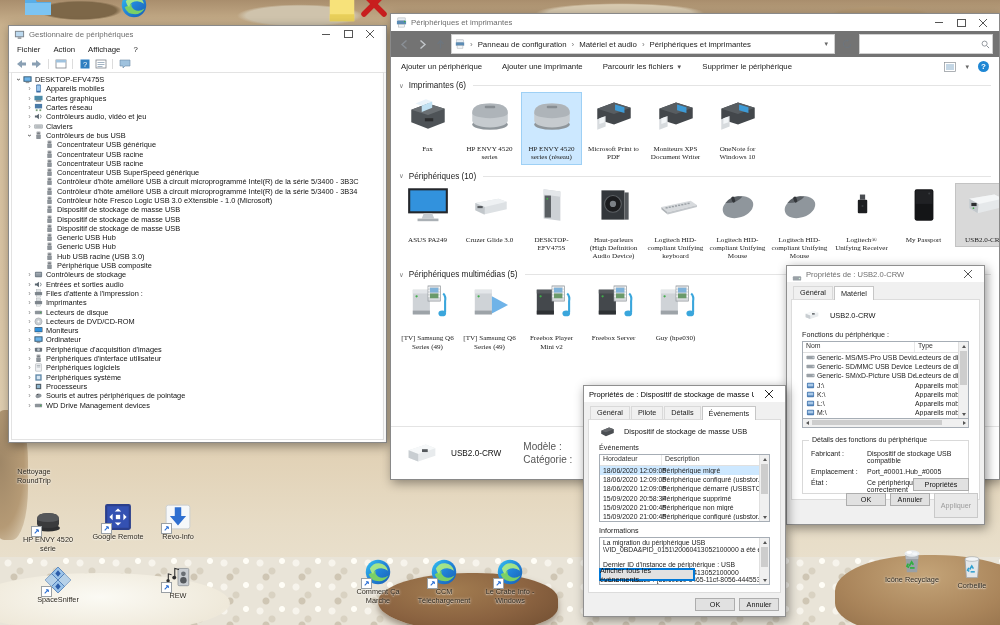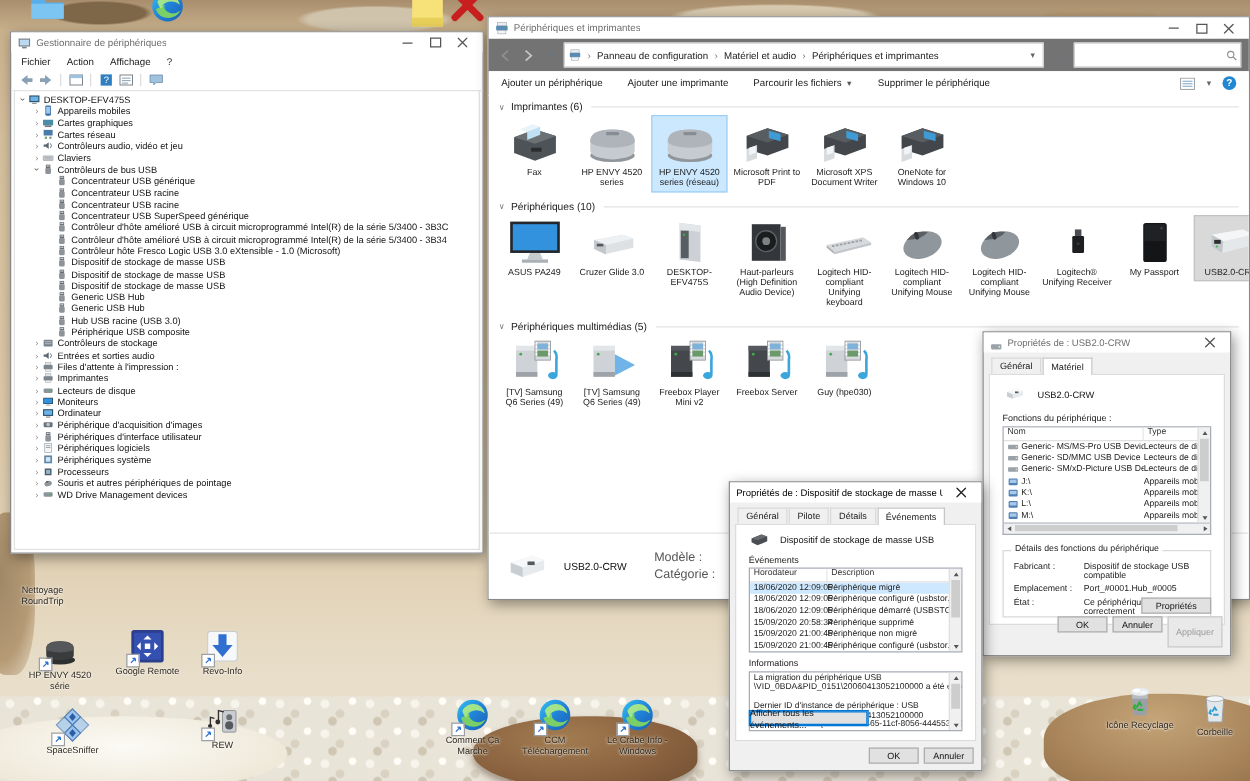--- a/index.html
+++ b/index.html
@@ -93,21 +93,21 @@
   .sec-head{display:flex;align-items:center;margin:5px 8px 1px;font-size:8.2px;color:#222;}
   .sec-chev{color:#777;font-size:6.5px;margin-right:5px;}
   .sec-chev::before{content:"∨";}
   .sec-rule{flex:1;height:1px;background:#e4e4e4;margin-left:7px;}
   .icon-grid{display:flex;align-items:flex-start;padding:1px 6px 2px;}
   .dev-item{width:57px;flex:0 0 auto;display:flex;flex-direction:column;align-items:center;padding:2px 1px;border:1px solid transparent;margin-right:1px;}
   .dev-item.sel-blue{background:#cce8ff;border-color:#9ed0f5;}
   .dev-item.sel-gray{background:#d9d9d9;border-color:#c3c3c3;}
   .dev-ic{width:46px;height:38px;}
   .dev-ic svg{display:block;width:100%;height:100%;}
-  .dev-label{margin-top:1px;font-size:7.1px;line-height:8.3px;text-align:center;color:#222;max-width:56px;}
+  .dev-label{margin-top:12px;font-size:7.1px;line-height:8.3px;text-align:center;color:#222;max-width:56px;font-family:Liberation Serif, serif;}
   .details-pane{position:absolute;left:0;right:0;bottom:0;height:52px;border-top:1px solid #e4e4e4;background:#fff;display:flex;align-items:center;padding:0 10px;gap:8px;}
   .dp-ic{width:42px;height:30px;flex:0 0 auto;}
   .dp-ic svg{display:block;width:100%;height:100%;}
   .dp-name{font-size:8.2px;color:#111;margin-right:14px;}
   .dp-cols{display:grid;grid-template-columns:auto auto;gap:2px 20px;font-size:10px;color:#555;}
   .dp-cols .val{color:#222;}
   
   .dialog{position:absolute;background:#f0f0f0;border:1px solid #8f8f8f;box-shadow:2px 3px 10px rgba(0,0,0,.42);box-sizing:border-box;}
   .dlg-title{display:flex;align-items:center;gap:4px;height:16px;padding:0 5px;background:#fff;}
   .dlg-title .t-text{font-size:7.6px;}
@@ -875,20 +875,30 @@
           <span class="exp"></span>
           <span class="t-ic">
             <svg viewBox="0 0 10 10">
               <rect x="1" y="3" width="8" height="4" rx="1" fill="#8d949a"></rect>
               <circle cx="7.5" cy="5" r="0.7" fill="#3fae49"></circle>
             </svg>
           </span>
           <span class="t-label">Lecteurs de disque</span>
         </div>
 
+        <div class="tree-row" style="padding-left: 13px;">
+          <span class="exp"></span>
+          <span class="t-ic">
+            <svg viewBox="0 0 10 10">
+              <circle cx="5" cy="5" r="4" fill="#c9ced2" stroke="#8a9096" stroke-width="0.5"></circle>
+              <circle cx="5" cy="5" r="1.2" fill="#fff"></circle>
+            </svg>
+          </span>
+          <span class="t-label">Lecteurs de DVD/CD-ROM</span>
+        </div>
 
         <div class="tree-row" style="padding-left: 13px;">
           <span class="exp"></span>
           <span class="t-ic">
             <svg viewBox="0 0 44 36">
               <rect x="3" y="2" width="38" height="24" fill="#23262a"></rect>
               <rect x="5" y="4" width="34" height="20" fill="#3292dd"></rect>
               <path d="M18 26 L26 26 L28 31 L16 31Z" fill="#c6cbd0"></path>
               <rect x="12" y="31" width="20" height="2.5" fill="#aab0b5"></rect>
             </svg>
@@ -1146,21 +1156,21 @@
               <div class="dev-item">
                 <span class="dev-ic">
                 <svg viewBox="0 0 44 36">
                   <path d="M6 13 L22 7 L38 12 L38 22 L22 28 L6 23Z" fill="#43474b"></path>
                   <path d="M6 13 L22 7 L38 12 L22 18Z" fill="#585d61"></path>
                   <path d="M23 9 L32 11.5 L32 17 L23 14.5Z" fill="#3e9bd6"></path>
                   <path d="M6 23 L14 20 L14 30 L6 33Z" fill="#d7dbde"></path>
                   <path d="M8 22 L13 20.5 L13 26 L8 27.5Z" fill="#f2f5f7"></path>
                 </svg>
               </span>
-                <span class="dev-label">Microsoft XPS Document Writer</span>
+                <span class="dev-label">Moniteurs XPS Document Writer</span>
               </div>
 
               <div class="dev-item">
                 <span class="dev-ic">
                 <svg viewBox="0 0 44 36">
                   <path d="M6 13 L22 7 L38 12 L38 22 L22 28 L6 23Z" fill="#43474b"></path>
                   <path d="M6 13 L22 7 L38 12 L22 18Z" fill="#585d61"></path>
                   <path d="M23 9 L32 11.5 L32 17 L23 14.5Z" fill="#3e9bd6"></path>
                   <path d="M6 23 L14 20 L14 30 L6 33Z" fill="#d7dbde"></path>
                   <path d="M8 22 L13 20.5 L13 26 L8 27.5Z" fill="#f2f5f7"></path>

